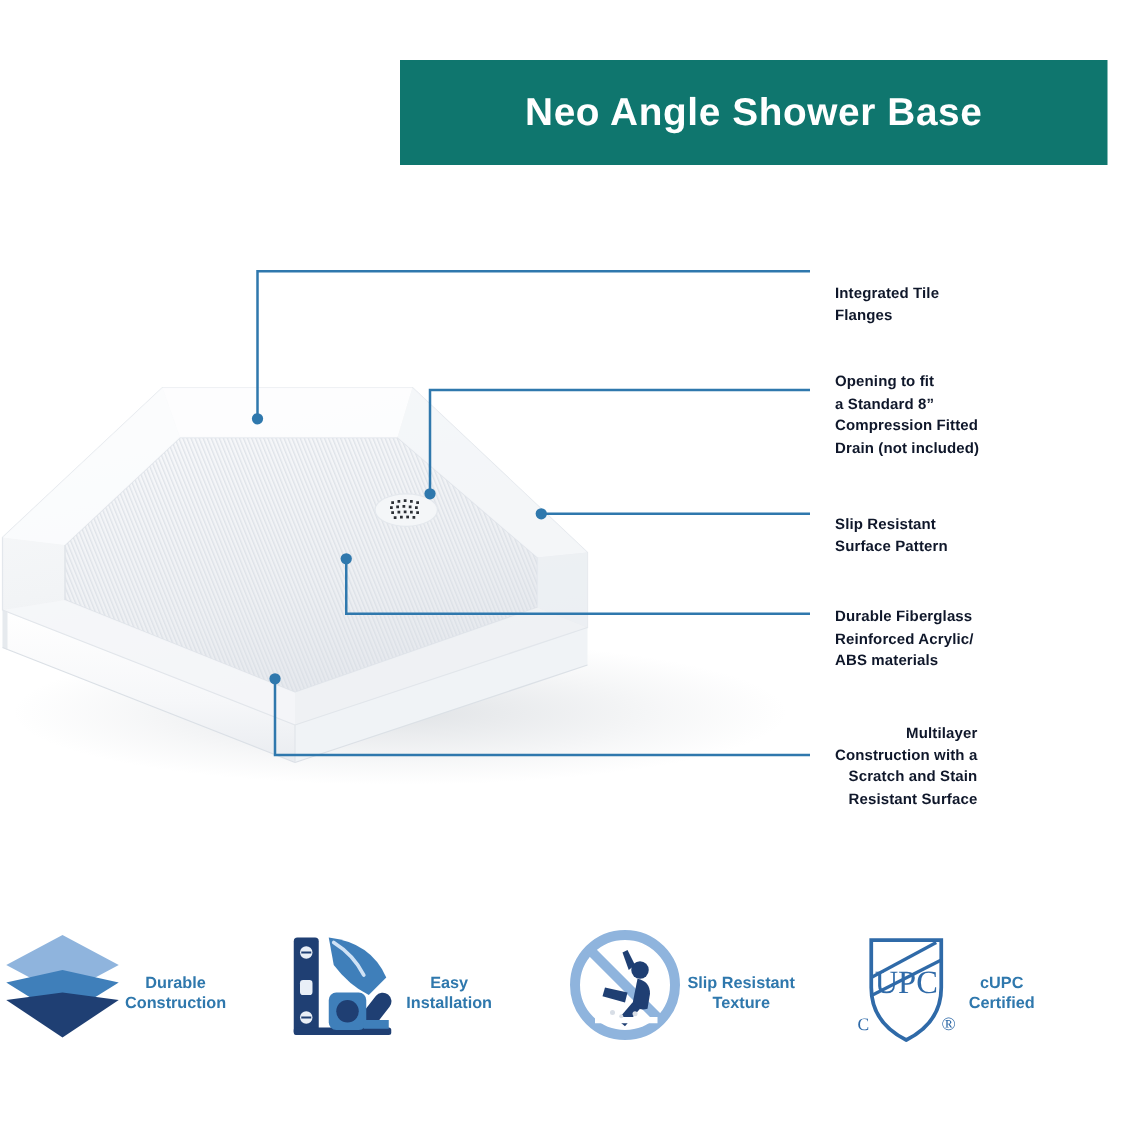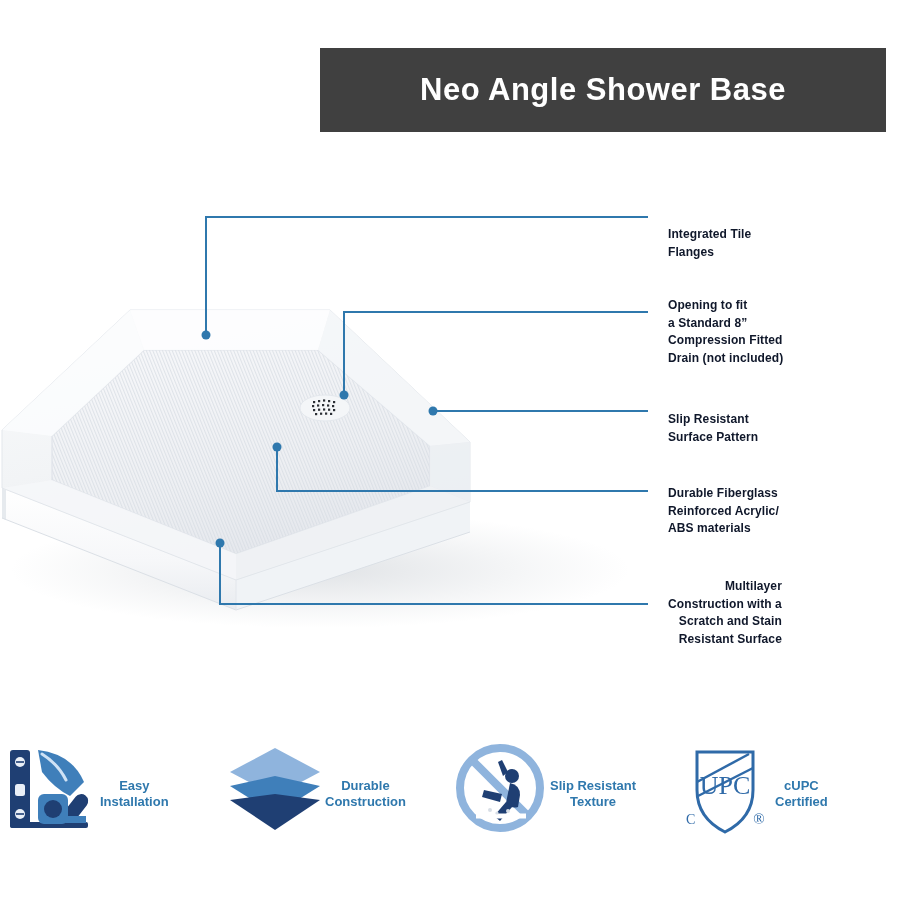--- a/index.html
+++ b/index.html
@@ -8,21 +8,21 @@
     background:#ffffff;
     font-family:"Liberation Sans", sans-serif;
     overflow:hidden;
     position:relative;
   }
   #root{position:relative;width:900px;height:900px;}
 
   
   .banner{
     position:absolute;left:320px;top:48px;width:566px;height:84px;
-    background:#404040;
+    background:#0f766e;
     display:flex;align-items:center;justify-content:center;
     box-sizing:border-box;
   }
   .banner-title{
     color:#ffffff;
     font-size:31px;
     font-weight:bold;
     letter-spacing:.5px;
     white-space:nowrap;
   }
@@ -215,20 +215,32 @@
   <div class="callout-text" id="cl-multi">Multilayer
 Construction with a
 Scratch and Stain
 Resistant Surface</div>
 
   <div class="features">
 
     <div class="feature">
       <div class="feature-icon">
         <svg width="100" height="100" viewBox="0 0 100 100">
+          <polygon points="50,10 95,34 50,58 5,34" fill="#8fb4dd"></polygon>
+          <polygon points="50,38 95,48 50,76 5,48" fill="#3f7fba"></polygon>
+          <polygon points="50,56 95,62 50,92 5,62" fill="#1f3f73"></polygon>
+        </svg>
+      </div>
+      <div class="feature-label">Durable
+Construction</div>
+    </div>
+
+    <div class="feature">
+      <div class="feature-icon">
+        <svg width="100" height="100" viewBox="0 0 100 100">
 
           <rect x="10" y="12" width="20" height="78" rx="3" fill="#1f3f73"></rect>
           <circle cx="20" cy="24" r="5" fill="#e9eff7"></circle>
             <line x1="16" y1="24" x2="24" y2="24" stroke="#1f3f73" stroke-width="1.6"></line>
           <rect x="15" y="46" width="10" height="12" rx="2.5" fill="#e9eff7"></rect>
           <circle cx="20" cy="76" r="5" fill="#e9eff7"></circle>
             <line x1="16" y1="76" x2="24" y2="76" stroke="#1f3f73" stroke-width="1.6"></line>
           <rect x="10" y="84" width="78" height="6" rx="2" fill="#1f3f73"></rect>
 
           <path d="M38 12 Q72 16 84 44 L70 58 Q54 50 42 34 Z" fill="#3f7fba"></path>
@@ -236,32 +248,20 @@
 
           <rect x="68" y="54" width="14" height="34" rx="7" fill="#1f3f73" transform="rotate(38 75 71)"></rect>
 
           <rect x="38" y="56" width="30" height="30" rx="6" fill="#3f7fba"></rect>
           <circle cx="53" cy="71" r="9" fill="#1f3f73"></circle>
           <rect x="66" y="78" width="20" height="7" fill="#3f7fba"></rect>
         </svg>
       </div>
       <div class="feature-label">Easy
 Installation</div>
-    </div>
-
-    <div class="feature">
-      <div class="feature-icon">
-        <svg width="100" height="100" viewBox="0 0 100 100">
-          <polygon points="50,10 95,34 50,58 5,34" fill="#8fb4dd"></polygon>
-          <polygon points="50,38 95,48 50,76 5,48" fill="#3f7fba"></polygon>
-          <polygon points="50,56 95,62 50,92 5,62" fill="#1f3f73"></polygon>
-        </svg>
-      </div>
-      <div class="feature-label">Durable
-Construction</div>
     </div>
 
     <div class="feature">
       <div class="feature-icon">
         <svg width="100" height="100" viewBox="0 0 100 100">
           <circle cx="50" cy="50" r="40" fill="none" stroke="#8fb4dd" stroke-width="8"></circle>
           <line x1="22" y1="22" x2="78" y2="78" stroke="#8fb4dd" stroke-width="8"></line>
 
           <circle cx="62" cy="38" r="7" fill="#1f3f73"></circle>
           <path d="M60 45 q10 2 10 12 l-2 12 q-8 2 -12 -4 z" fill="#1f3f73"></path>

